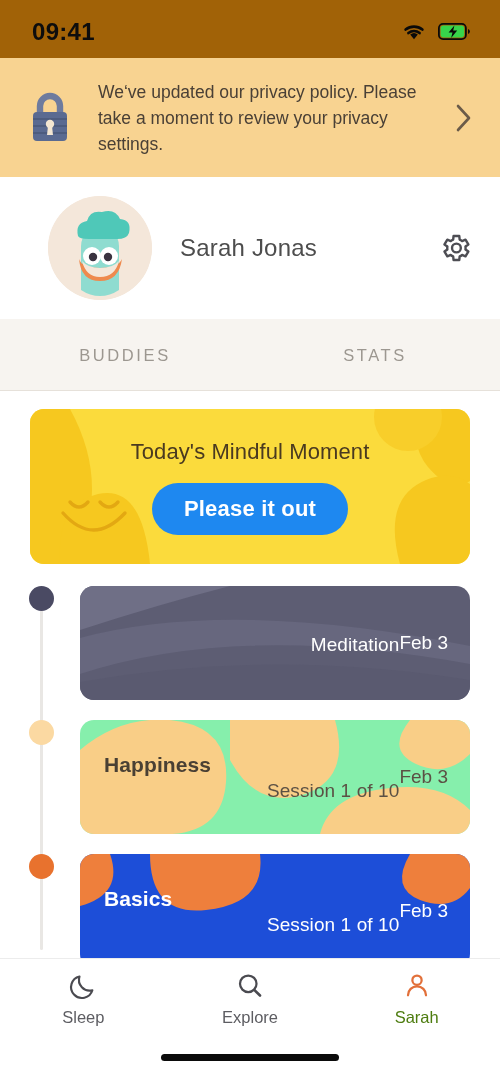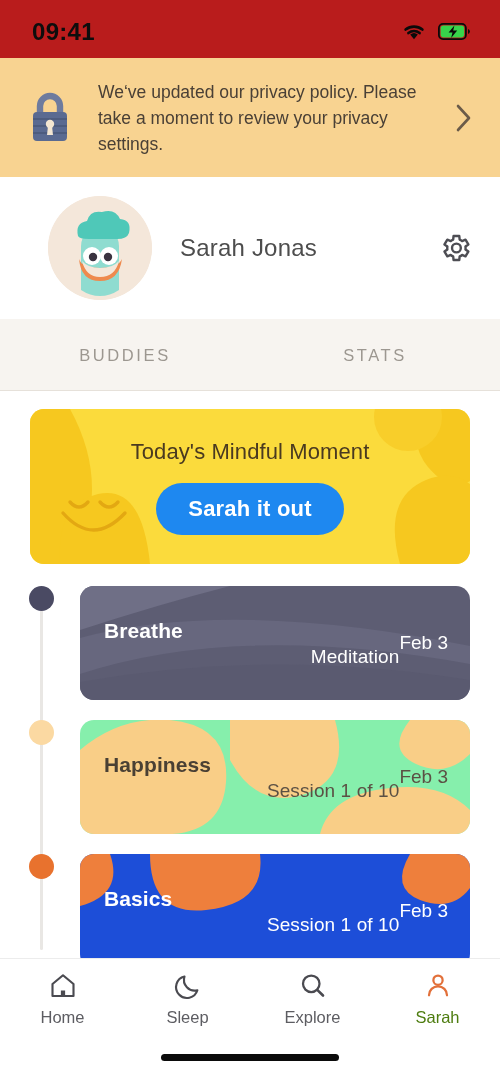--- a/index.html
+++ b/index.html
@@ -6,21 +6,21 @@
   html, body {
     width: 500px; height: 1080px;
     font-family: "Liberation Sans", sans-serif;
     background: #ffffff;
     overflow: hidden;
   }
   .phone { position: relative; width: 500px; height: 1080px; background:#fff; }
 
   
   .statusbar {
-    height: 58px; background: #b91c1c;
+    height: 58px; background: #a16207;
     display: flex; align-items: center; justify-content: space-between;
     padding: 5px 30px 0 32px;
   }
   .status-time { font-size: 24px; font-weight: 700; color: #0d0d0d; letter-spacing: .3px; }
   .status-icons { display: flex; align-items: center; gap: 11px; }
 
   
   .banner {
     background: #F8D391; height: 119px;
     display: flex; align-items: center; padding: 0 22px 0 24px; gap: 22px;
@@ -214,37 +214,36 @@
         <g fill="none" stroke="#E3A812" stroke-width="3.4" stroke-linecap="round">
           <path d="M40 93 q9 10 18 0"></path>
           <path d="M70 93 q9 10 18 0"></path>
           <path d="M33 104 q30 34 62 0"></path>
         </g>
         <path d="M440 0 h-48 q-14 34 6 58 q22 26 42 14 Z" fill="#F6C81F"></path>
         <path d="M440 155 h-70 q-18 -66 26 -84 q26 -10 44 4 Z" fill="#F6C81F"></path>
         <circle cx="378" cy="8" r="34" fill="#F8CE2A"></circle>
       </svg>
       <div class="mindful-title">Today's Mindful Moment</div>
-      <button class="cta">Sarah it out</button>
+      <button class="cta">Please it out</button>
     </div>
 
     <div class="timeline">
       <div class="tl-line"></div>
 
       <div class="tl-row">
         <span class="tl-dot" style="background:#4A4A63"></span>
         <div class="jcard light-text" style="background:#5D5D73">
           <svg class="jcard-art" viewBox="0 0 390 114" preserveAspectRatio="none">
             <path d="M0 0 h150 q-70 18 -150 44 Z" fill="#6F6F86"></path>
             <path d="M0 52 q150 -40 390 8 v18 q-230 -42 -390 10 Z" fill="#67677E"></path>
             <path d="M0 96 q190 -34 390 -2 v20 H0 Z" fill="#5A5A70"></path>
           </svg>
           <div class="jcard-inner">
             <div class="jcard-texts">
-              <div class="jcard-title">Breathe</div>
               <div class="jcard-sub">Meditation</div>
             </div>
             <div class="jcard-date">Feb 3</div>
           </div>
         </div>
       </div>
 
       <div class="tl-row">
         <span class="tl-dot" style="background:#FBD9A2"></span>
         <div class="jcard dark-text" style="background:#86efac">
@@ -280,27 +279,20 @@
             <div class="jcard-date">Feb 3</div>
           </div>
         </div>
       </div>
     </div>
   </div>
 
   <div class="bottomnav">
     <div class="nav-items">
 
-      <div class="nav-item">
-        <svg width="30" height="30" viewBox="0 0 24 24">
-          <path d="M3.6 10.4 L12 3.4 l8.4 7 V20 H3.6 Z" fill="none" stroke="#4a4a50" stroke-width="1.7" stroke-linejoin="round"></path>
-          <rect x="10.3" y="15.6" width="3.4" height="4.4" fill="#4a4a50"></rect>
-        </svg>
-        <span class="nav-label">Home</span>
-      </div>
 
       <div class="nav-item">
         <svg width="30" height="30" viewBox="0 0 24 24">
           <path d="M19.5 15.4 A8.6 8.6 0 0 1 9.2 4.4 A8.7 8.7 0 1 0 19.5 15.4 Z" fill="none" stroke="#4a4a50" stroke-width="1.7" stroke-linejoin="round"></path>
         </svg>
         <span class="nav-label">Sleep</span>
       </div>
 
       <div class="nav-item">
         <svg width="30" height="30" viewBox="0 0 24 24">

